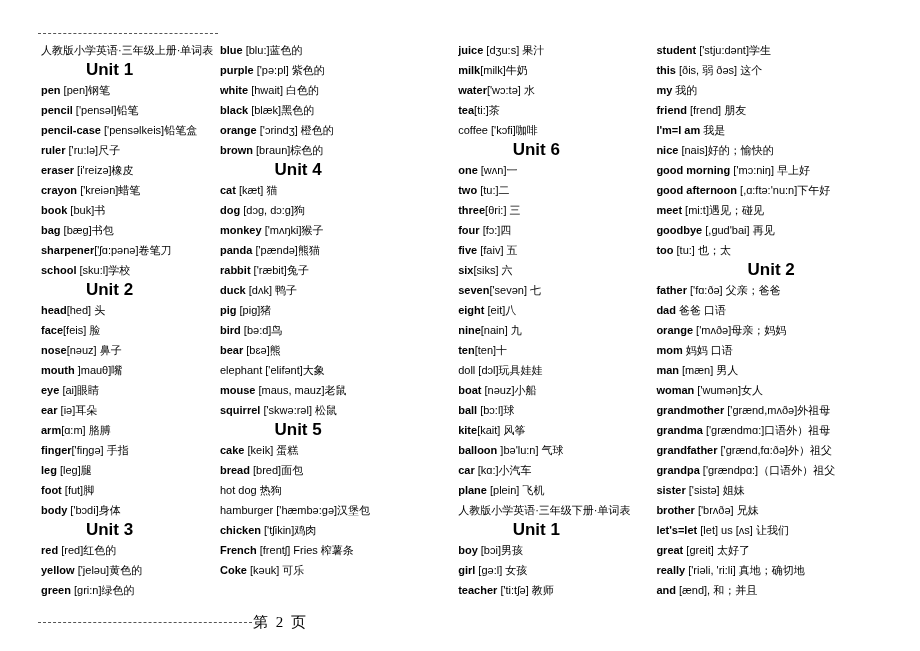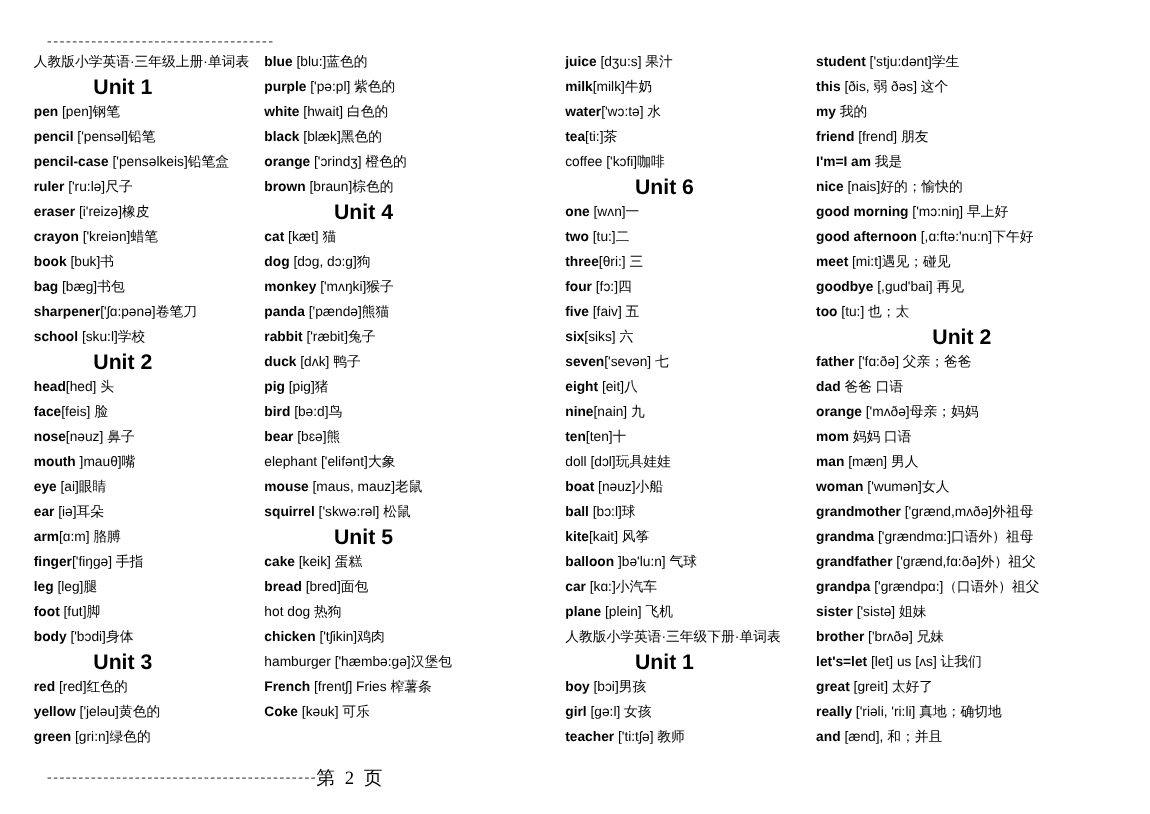--- a/index.html
+++ b/index.html
@@ -40,21 +40,21 @@
     top: 40px;
     width: 920px;
     display: flex;
     flex-direction: row;
     align-items: flex-start;
   }
 
   .col {
     box-sizing: border-box;
   }
-  .col-1 { width: 212px; padding-left: 27px; }
+  .col-1 { width: 212px; padding-left: 41px; }
   .col-2 { width: 210px; padding-left: 8px; }
   .col-3 { width: 210px; padding-left: 8px; margin-left: 40px; }
   .col-4 { width: 288px; padding-left: 8px; }
 
   .entry {
     font-size: 11px;
     line-height: 20px;
     white-space: nowrap;
     color: #000;
   }
@@ -162,22 +162,22 @@
         <div class="entry"><span class="w">pig</span><span class="ph"> [piɡ]猪</span></div>
         <div class="entry"><span class="w">bird</span><span class="ph"> [bə:d]鸟</span></div>
         <div class="entry"><span class="w">bear</span><span class="ph"> [bɛə]熊</span></div>
         <div class="entry"><span class="w" style="font-weight: normal;">elephant</span><span class="ph"> ['elifənt]大象</span></div>
         <div class="entry"><span class="w">mouse</span><span class="ph"> [maus, mauz]老鼠</span></div>
         <div class="entry"><span class="w">squirrel</span><span class="ph"> ['skwə:rəl] 松鼠</span></div>
         <div class="unit">Unit 5</div>
         <div class="entry"><span class="w">cake</span><span class="ph"> [keik] 蛋糕</span></div>
         <div class="entry"><span class="w">bread</span><span class="ph"> [bred]面包</span></div>
         <div class="entry"><span class="w" style="font-weight: normal;">hot dog</span><span class="ph"> 热狗</span></div>
+        <div class="entry"><span class="w" style="font-weight: normal;">hamburger</span><span class="ph"> ['hæmbə:ɡə]汉堡包</span></div>
         <div class="entry"><span class="w">chicken</span><span class="ph"> ['tʃikin]鸡肉</span></div>
-        <div class="entry"><span class="w" style="font-weight: normal;">hamburger</span><span class="ph"> ['hæmbə:ɡə]汉堡包</span></div>
         <div class="entry"><span class="w">French</span><span class="ph"> [frentʃ]   Fries 榨薯条</span></div>
         <div class="entry"><span class="w">Coke</span><span class="ph"> [kəuk] 可乐</span></div>
       </div>
     <div class="col col-3">
         <div class="entry"><span class="w">juice</span><span class="ph"> [dʒu:s] 果汁</span></div>
         <div class="entry"><span class="w">milk</span><span class="ph">[milk]牛奶</span></div>
         <div class="entry"><span class="w">water</span><span class="ph">['wɔ:tə] 水</span></div>
         <div class="entry"><span class="w">tea</span><span class="ph">[ti:]茶</span></div>
         <div class="entry"><span class="w" style="font-weight: normal;">coffee</span><span class="ph"> ['kɔfi]咖啡</span></div>
         <div class="unit">Unit 6</div>

